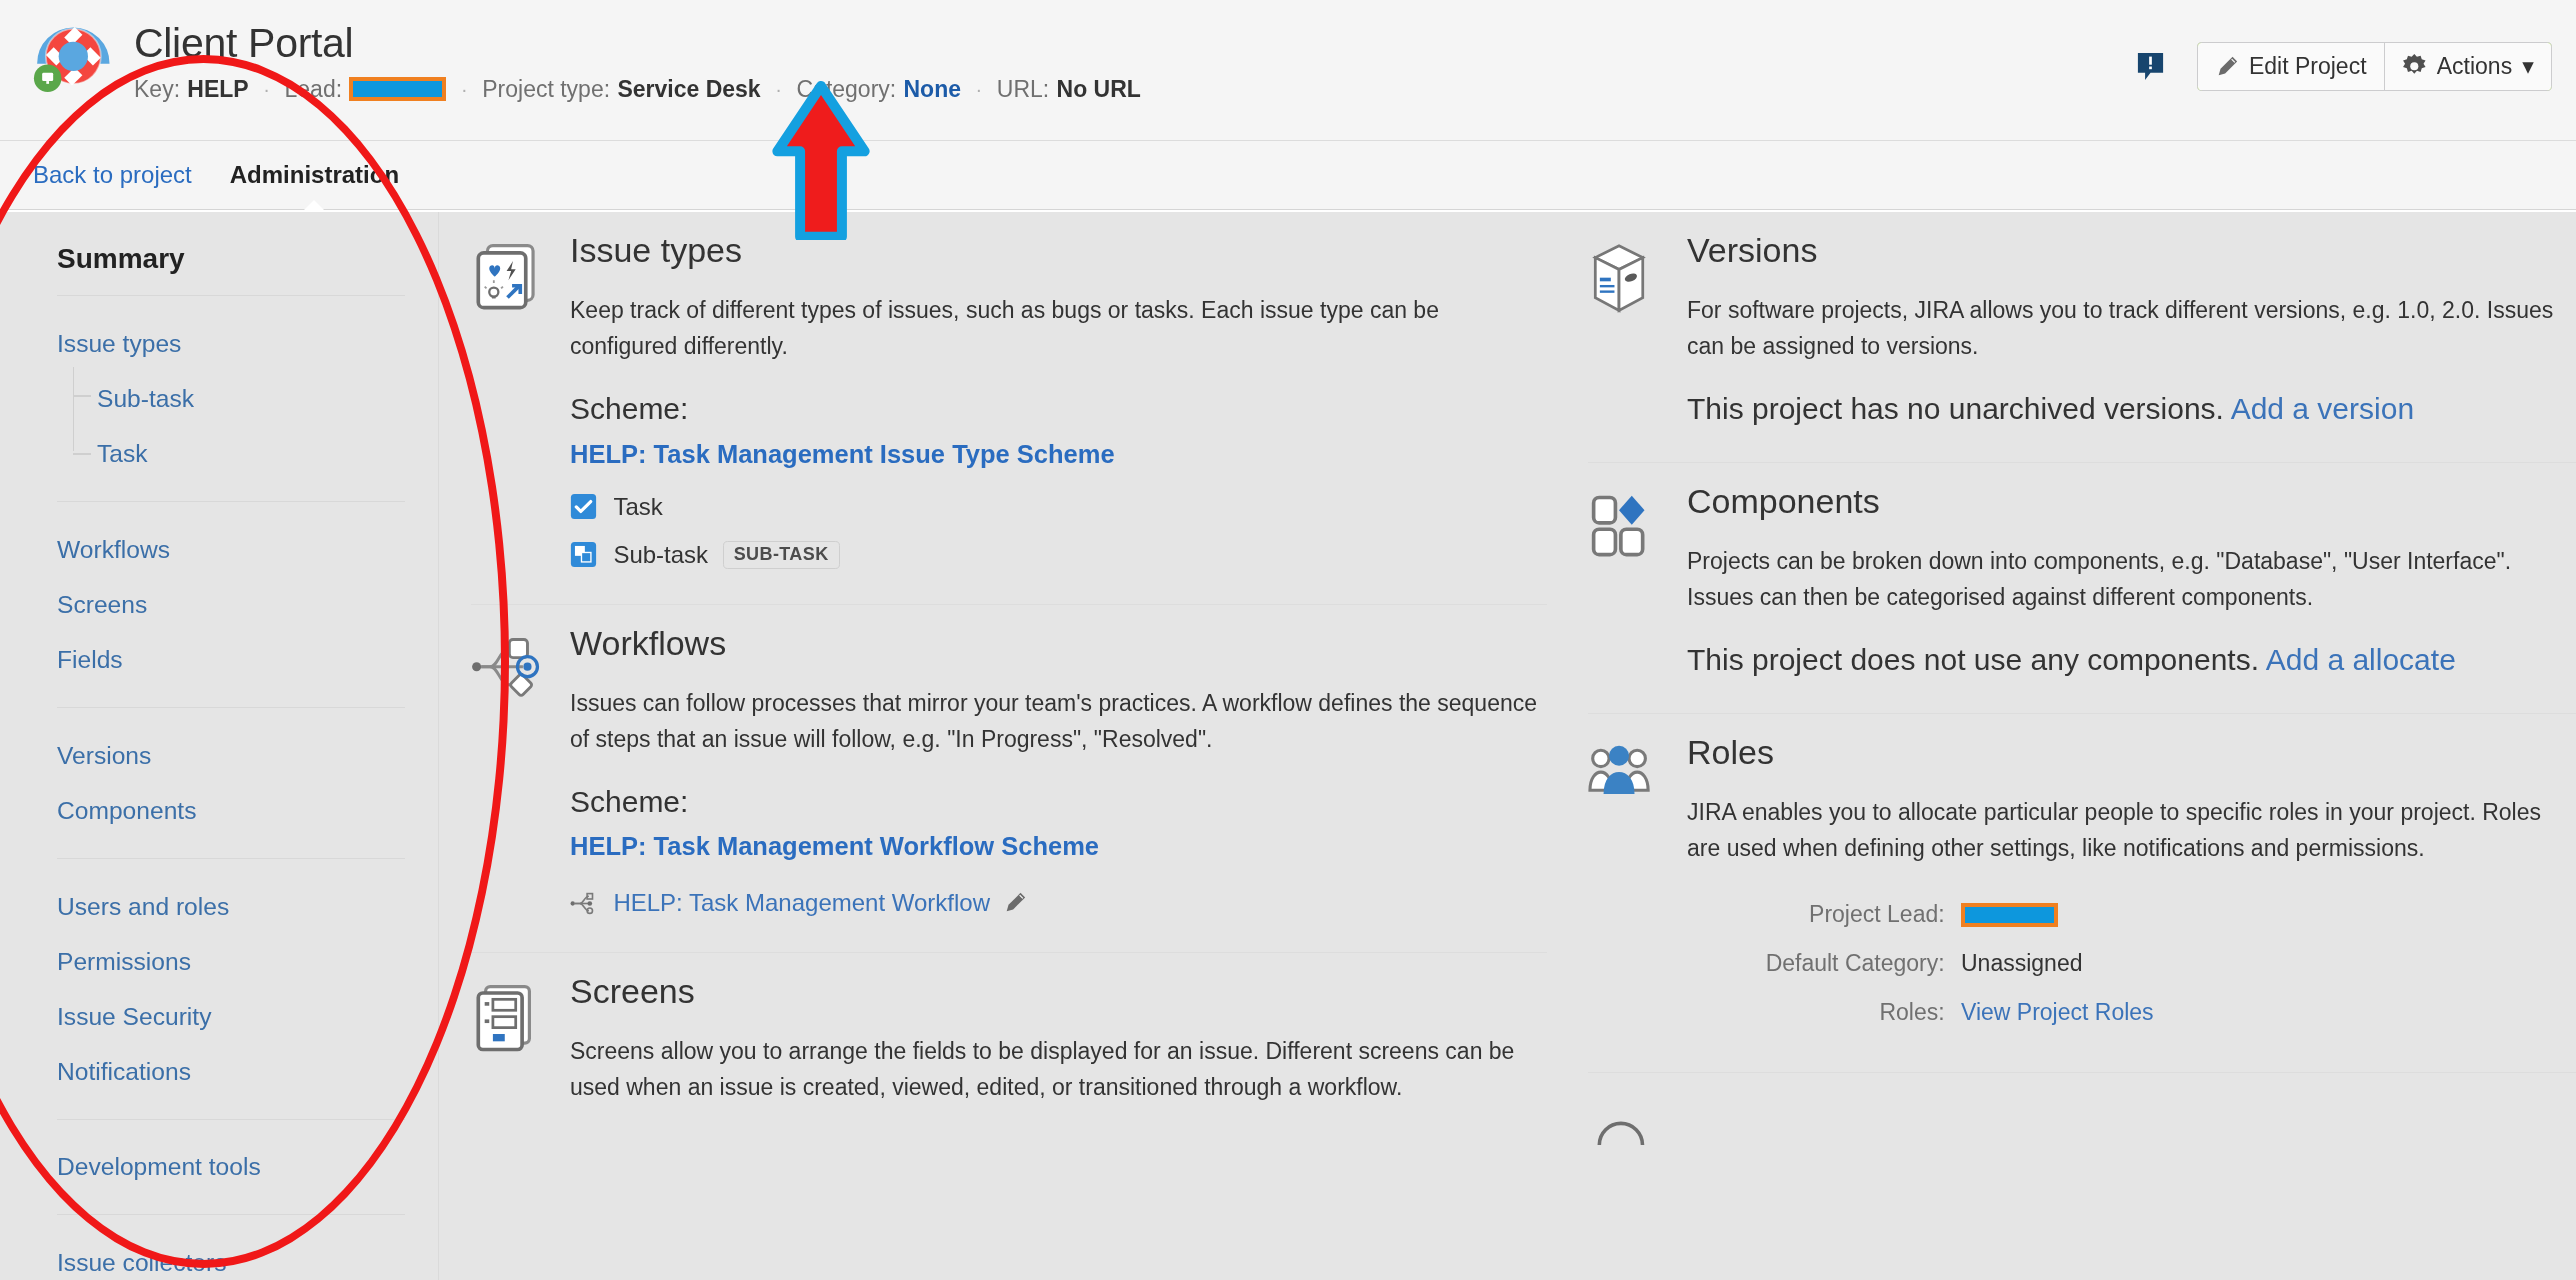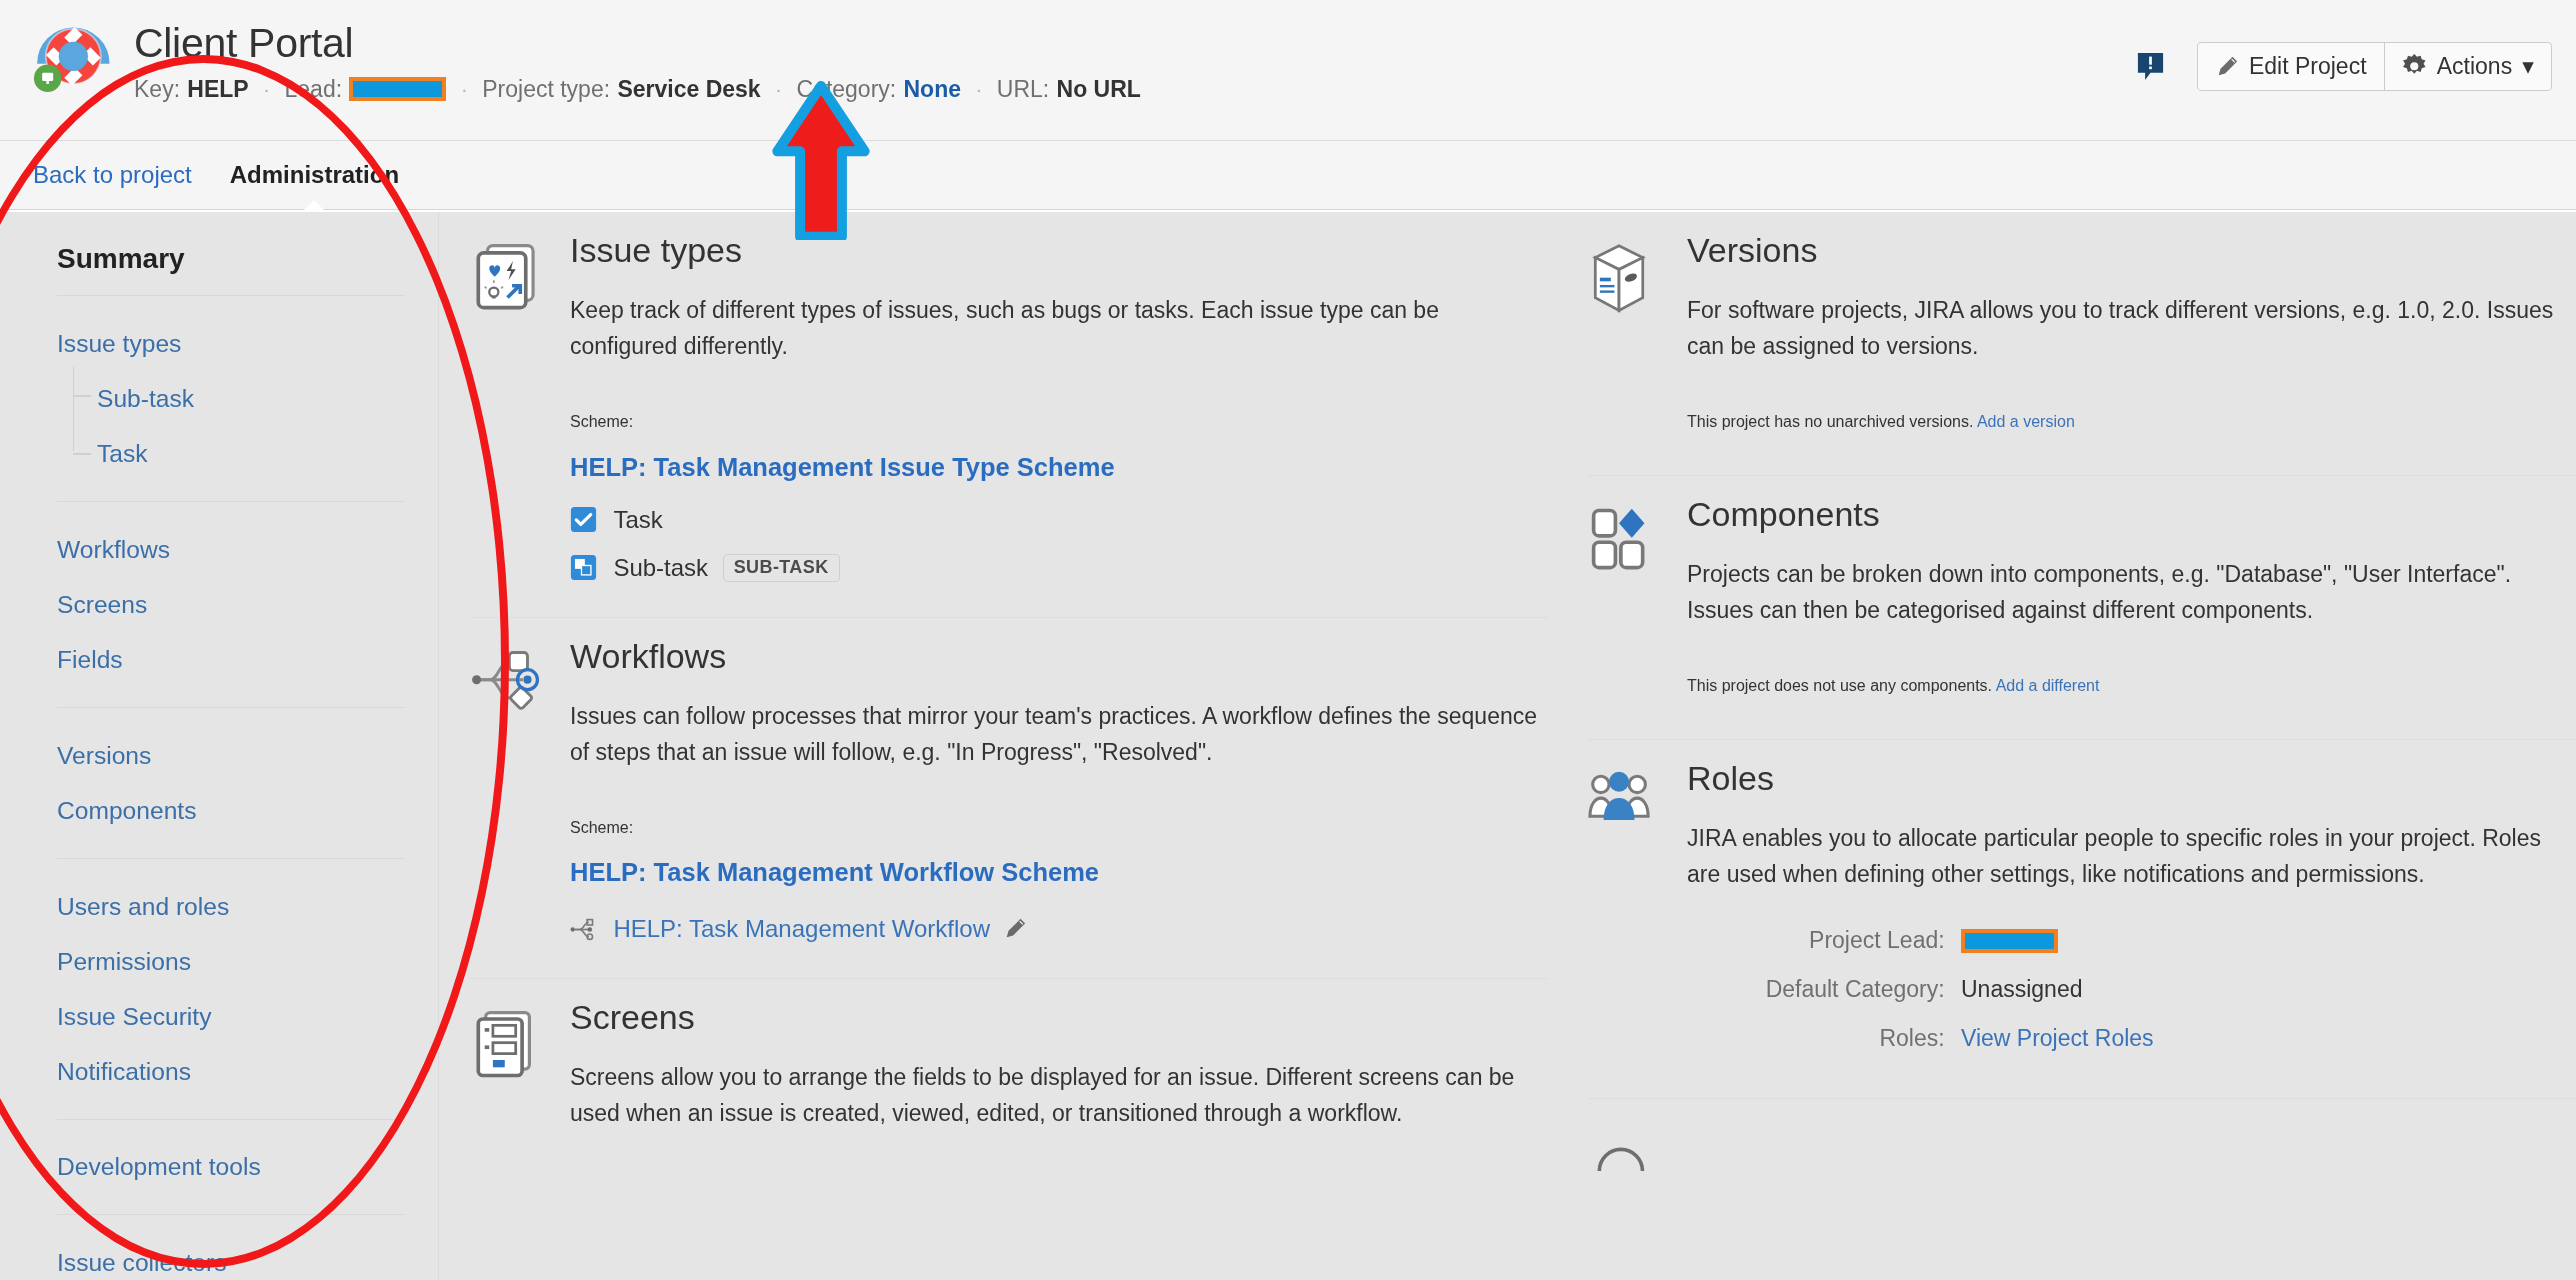--- a/index.html
+++ b/index.html
@@ -86,21 +86,21 @@
   .content { position: absolute; left: 440px; top: 0; width: 2136px; height: 1069px; }
   .col { position: absolute; top: 0; }
   .col-left { left: 31px; width: 1076px; }
   .col-right { left: 1148px; width: 989px; }
 
   .section { display: flex; padding: 16.4px 0 20px 0; }
   .sec-icon { flex: none; width: 99px; padding-top: 12.8px; }
   .sec-body { flex: 1; min-width: 0; }
   .sec-title { font-size: 34px; font-weight: 400; color: #333333; line-height: 44px; margin-bottom: 20px; }
   .sec-desc { font-size: 23px; color: #333333; line-height: 36px; }
-  .sec-sub { font-size: 16px; color: #333333; line-height: 36px; margin-top: 40px; }
+  .sec-sub { font-size: 30px; color: #333333; line-height: 36px; margin-top: 27px; }
   .sec-link { color: #3b73b9; cursor: pointer; }
   .scheme-link {
     font-size: 25.5px; font-weight: 700; color: #2a6cc0; line-height: 38px;
     margin-top: 7.3px; cursor: pointer; display: block;
   }
   .divider { height: 0.9px; background: #dddddd; margin: 14.6px 0 0 0; }
 
   .type-row { display: flex; align-items: center; margin-top: 20px; font-size: 24px; color: #333; }
   .type-ico { flex: none; width: 27px; height: 27px; margin-right: 16.4px; display: block; }
   .chip {
@@ -388,21 +388,21 @@
               <path d="M48 4 L62 20 L48 36 L34 20 Z" fill="#2f74c0"></path>
               <rect x="6" y="41" width="24" height="28" rx="6" fill="#fff" stroke="#787878" stroke-width="4"></rect>
               <rect x="36" y="41" width="24" height="28" rx="6" fill="#fff" stroke="#787878" stroke-width="4"></rect>
             </svg>
           </div>
           <div class="sec-body">
             <div class="sec-title">Components</div>
             <div class="sec-desc">Projects can be broken down into components, e.g. "Database", "User Interface". Issues can then be categorised against different components.</div>
             <div class="sec-sub">
               <span>This project does not use any components.</span>
-              <a class="sec-link">Add a different</a>
+              <a class="sec-link">Add a allocate</a>
             </div>
           </div>
         </div>
         <div class="divider"></div>
 
         <div class="section">
           <div class="sec-icon">
             <svg width="73" height="60" viewBox="0 0 80 66">
               <circle cx="14" cy="17" r="9" fill="#fff" stroke="#7a7a7a" stroke-width="3.4"></circle>
               <path d="M2 52 c0-13 6-20 12-20 s12 7 12 20 z" fill="#fff" stroke="#7a7a7a" stroke-width="3.4"></path>

